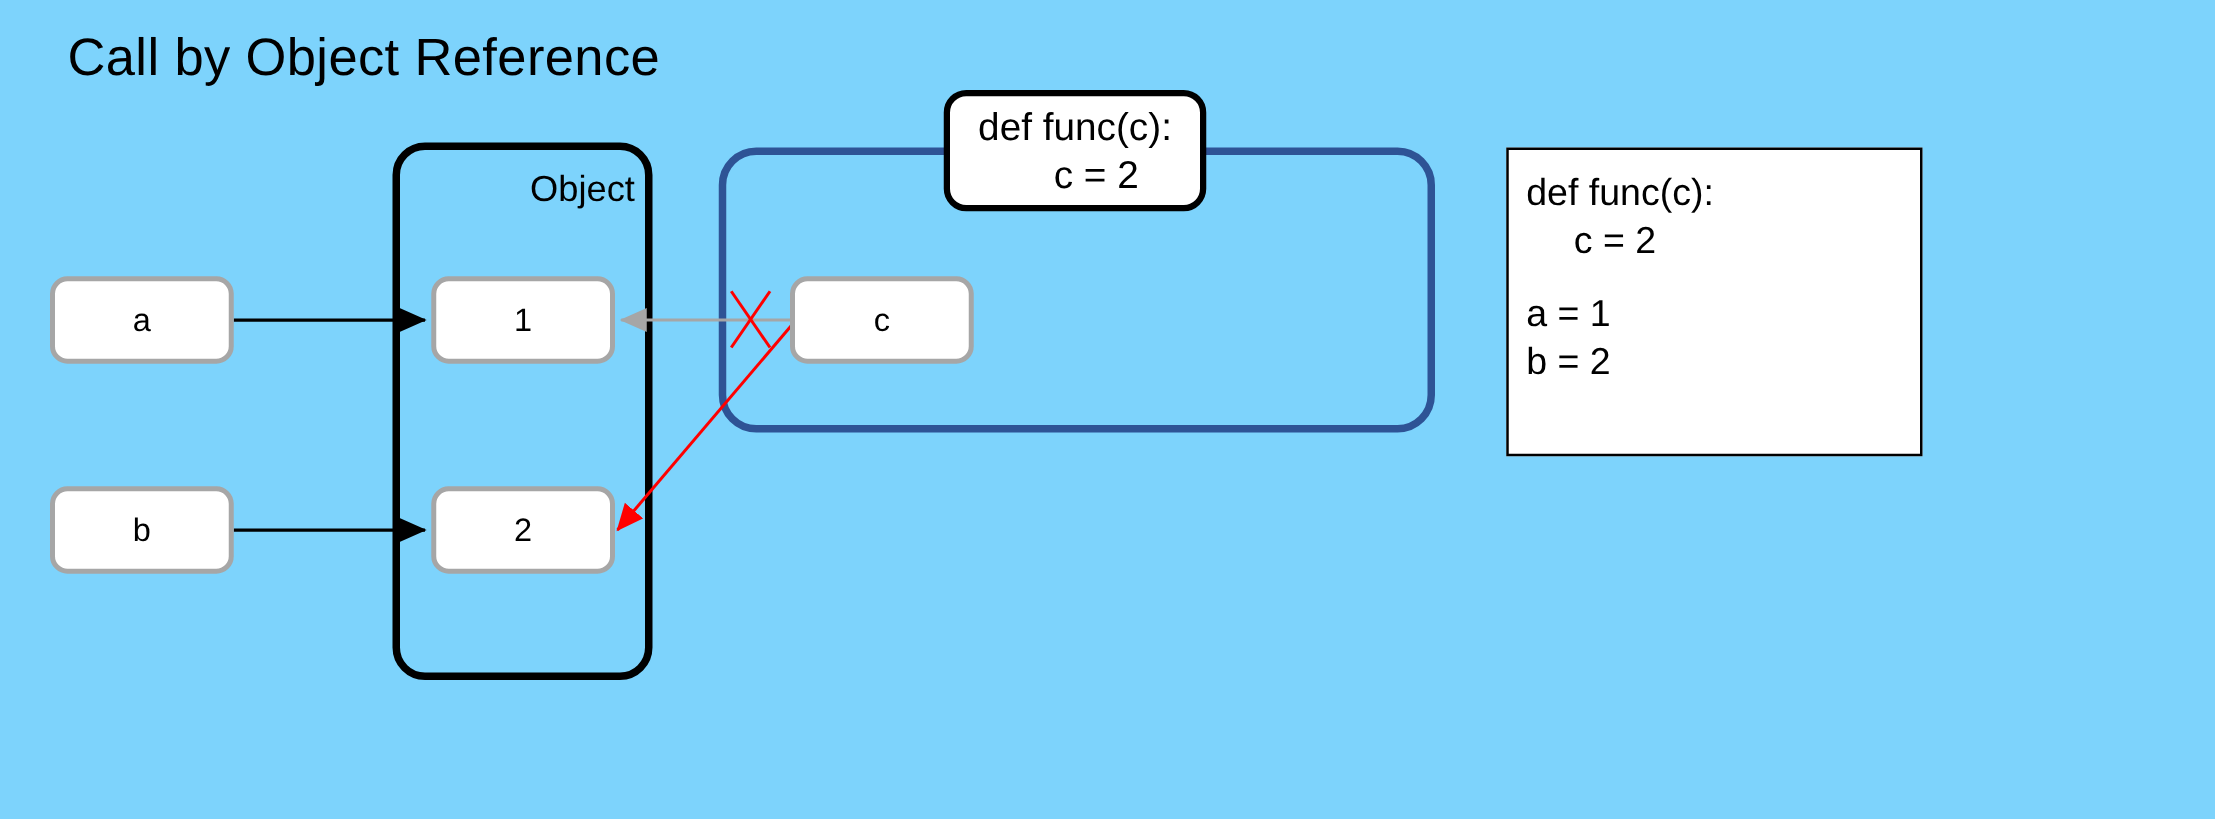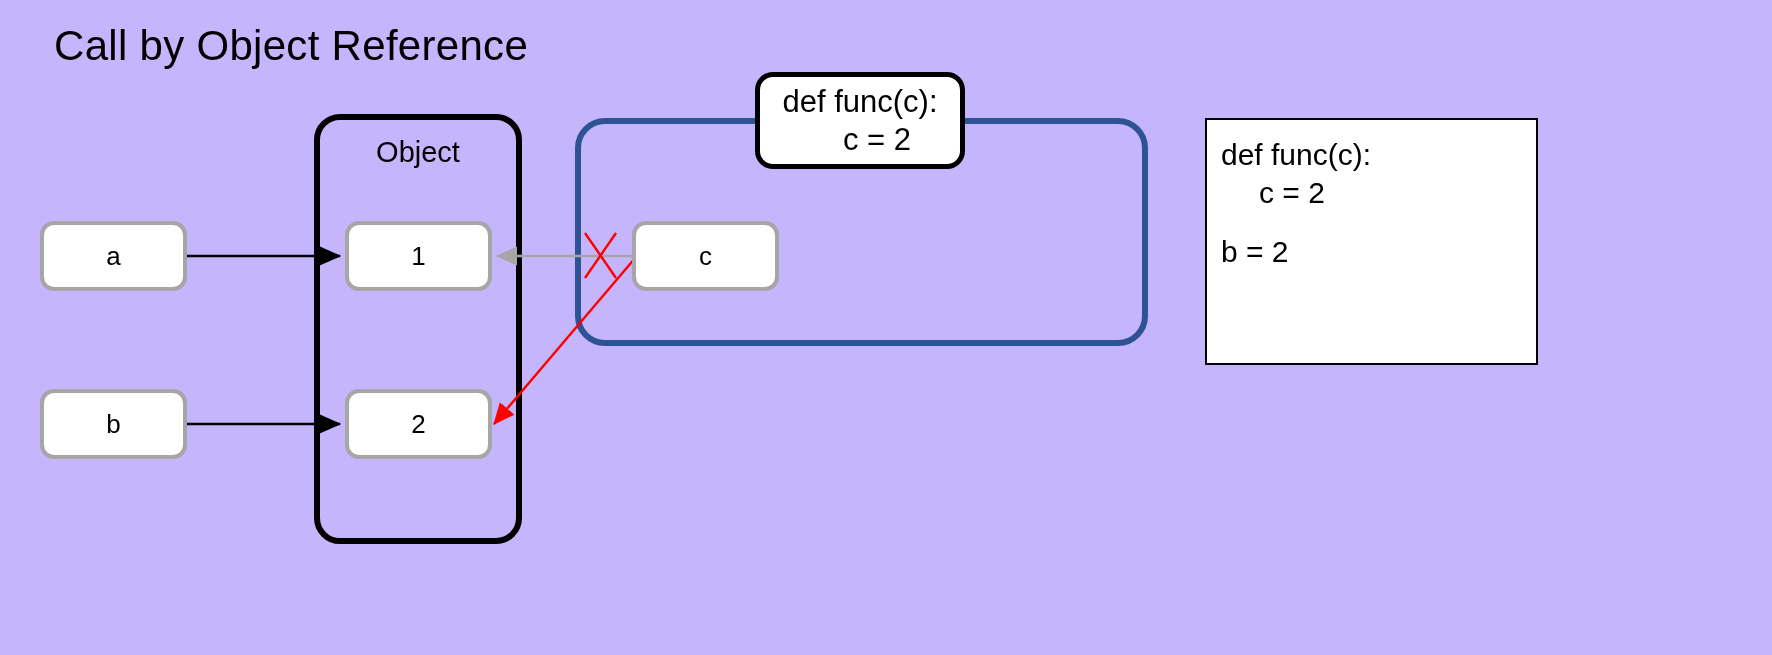--- a/index.html
+++ b/index.html
@@ -7,21 +7,21 @@
     padding: 0;
     background: #ffffff;
   }
   body {
     font-family: "Liberation Sans", "DejaVu Sans", sans-serif;
   }
   #canvas {
     position: relative;
     width: 1772px;
     height: 655px;
-    background: #c4b5fd;
+    background: #7dd3fc;
     overflow: hidden;
   }
   #canvas svg.layer {
     position: absolute;
     left: 0;
     top: 0;
     width: 1772px;
     height: 655px;
   }
   .title {
@@ -74,20 +74,21 @@
     background: transparent;
   }
   .object-label {
     position: absolute;
     left: 314px;
     top: 136px;
     width: 208px;
     text-align: center;
     font-size: 29px;
     color: #000000;
+    padding-left: 48px;
   }
   
   .scope-container {
     position: absolute;
     left: 575px;
     top: 118px;
     width: 573px;
     height: 228px;
     box-sizing: border-box;
     border: 6px solid #2E5395;
@@ -180,16 +181,17 @@
 
   <div class="node node-black" style="left:755px; top:72px; width:210px; height:97px;">
     <span class="code-line">def func(c):</span>
     <span class="code-line indent">c = 2</span>
   </div>
 
   <div class="code-panel">
     <div class="code-line">def func(c):</div>
     <div class="code-line indent">c = 2</div>
     <div class="code-line blank"></div>
+    <div class="code-line">a = 1</div>
     <div class="code-line">b = 2</div>
   </div>
 
 </div>
 
 </body></html>

